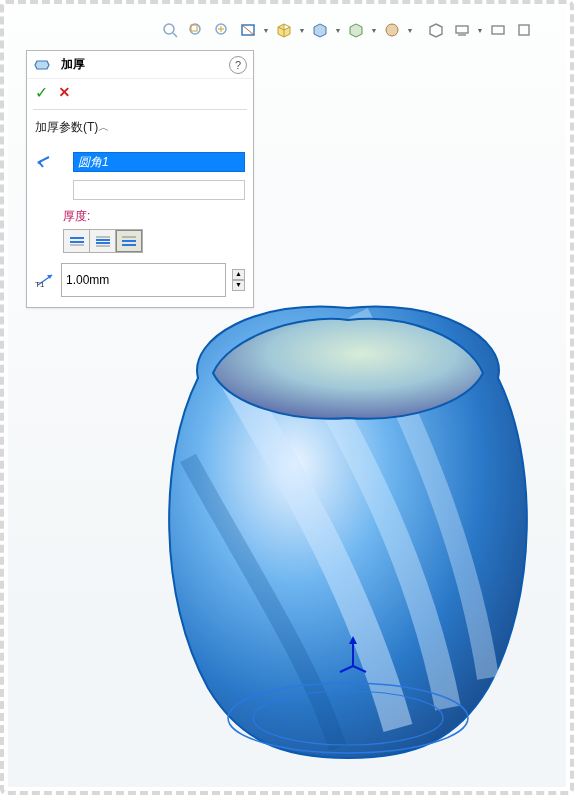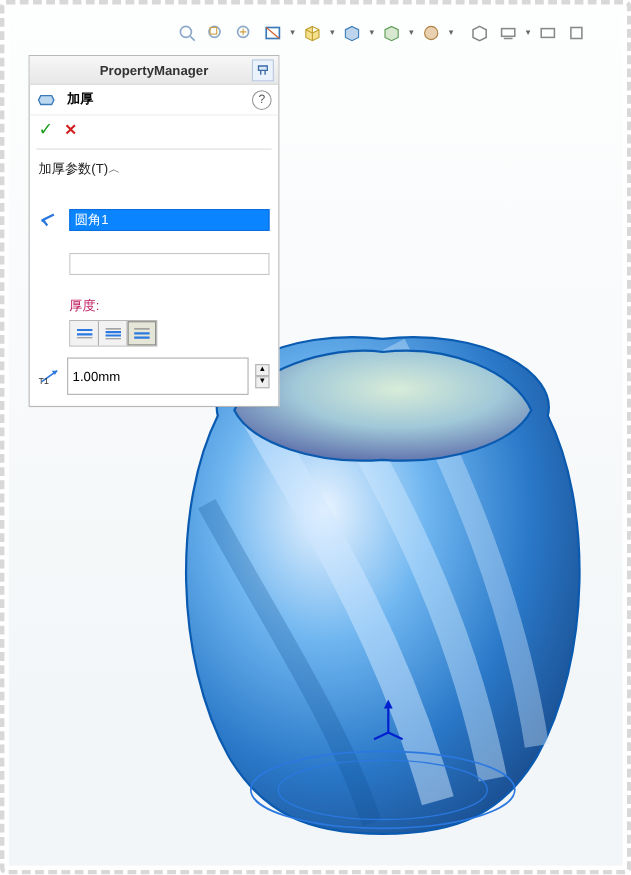--- a/index.html
+++ b/index.html
@@ -54,21 +54,21 @@
   .confirm-row { height:26px; display:flex; align-items:center; gap:10px; padding:0 8px;}
   .ok-btn { color:#1a9b1a; font-size:16px; cursor:pointer;}
   .cancel-btn { color:#d02020; font-size:14px; cursor:pointer; font-weight:bold;}
   .sep-line { height:6px; border-top:1px solid #ddd; margin:4px 6px 0 6px;}
   .group-header {
     display:flex; align-items:center; 
     padding: 4px 8px 4px 8px; font-size:12px; color:#222; cursor:pointer;
   }
   .chev { font-size:11px; color:#555;}
   .group-body { padding: 4px 8px 10px 8px; }
-  .row { display:flex; align-items:center; gap:6px; margin:20px 0;}
+  .row { display:flex; align-items:center; gap:16px; margin:8px 0;font-style:italic;}
   .sel-box {
     flex:1; height:20px; background:#0a84ff; color:#fff; font-size:12px;
     display:flex; align-items:center; padding:0 4px; border:1px solid #0a6de0;
   }
   .sel-empty {
     flex:1; height:20px; background:#fff; border:1px solid #c8c8c8;
   }
   .label-sm { font-size:12px; color:#be185d; margin-left:28px; margin-top:6px;}
   .side-btns { display:flex; gap:0; margin-left:28px; margin-top:4px; border:1px solid #b0b0b0; width:fit-content;}
   .side-btn {
@@ -217,28 +217,20 @@
   </div>
 
   <svg class="origin-arrows" width="30" height="38">
     <line x1="15" y1="30" x2="15" y2="4" stroke="#0020d0" stroke-width="2"></line>
     <polygon points="15,0 11,8 19,8" fill="#0020d0"></polygon>
     <line x1="15" y1="30" x2="2" y2="36" stroke="#0020d0" stroke-width="2"></line>
     <line x1="15" y1="30" x2="28" y2="36" stroke="#0020d0" stroke-width="2"></line>
   </svg>
 
   <div class="panel">
-    <div class="panel-title">
-      <span>PropertyManager</span>
-      <div class="panel-pin">
-        <svg width="14" height="14">
-            <path d="M3 3 H11 V7 H3 Z M5 7 V11 M9 7 V11" stroke="#3a6aa8" stroke-width="1.2" fill="#d8e8f8"></path>
-          </svg>
-      </div>
-    </div>
 
     <div class="feature-row">
       <span class="icon-slot">
         <svg width="18" height="18">
             <path d="M4 5 L14 5 L16 9 L14 13 L4 13 L2 9 Z" fill="#bcd8f0" stroke="#3a7ab8" stroke-width="1.2"></path>
           </svg>
       </span>
       <span class="feature-label">加厚</span>
       <div class="help-btn">
           <span>?</span>

